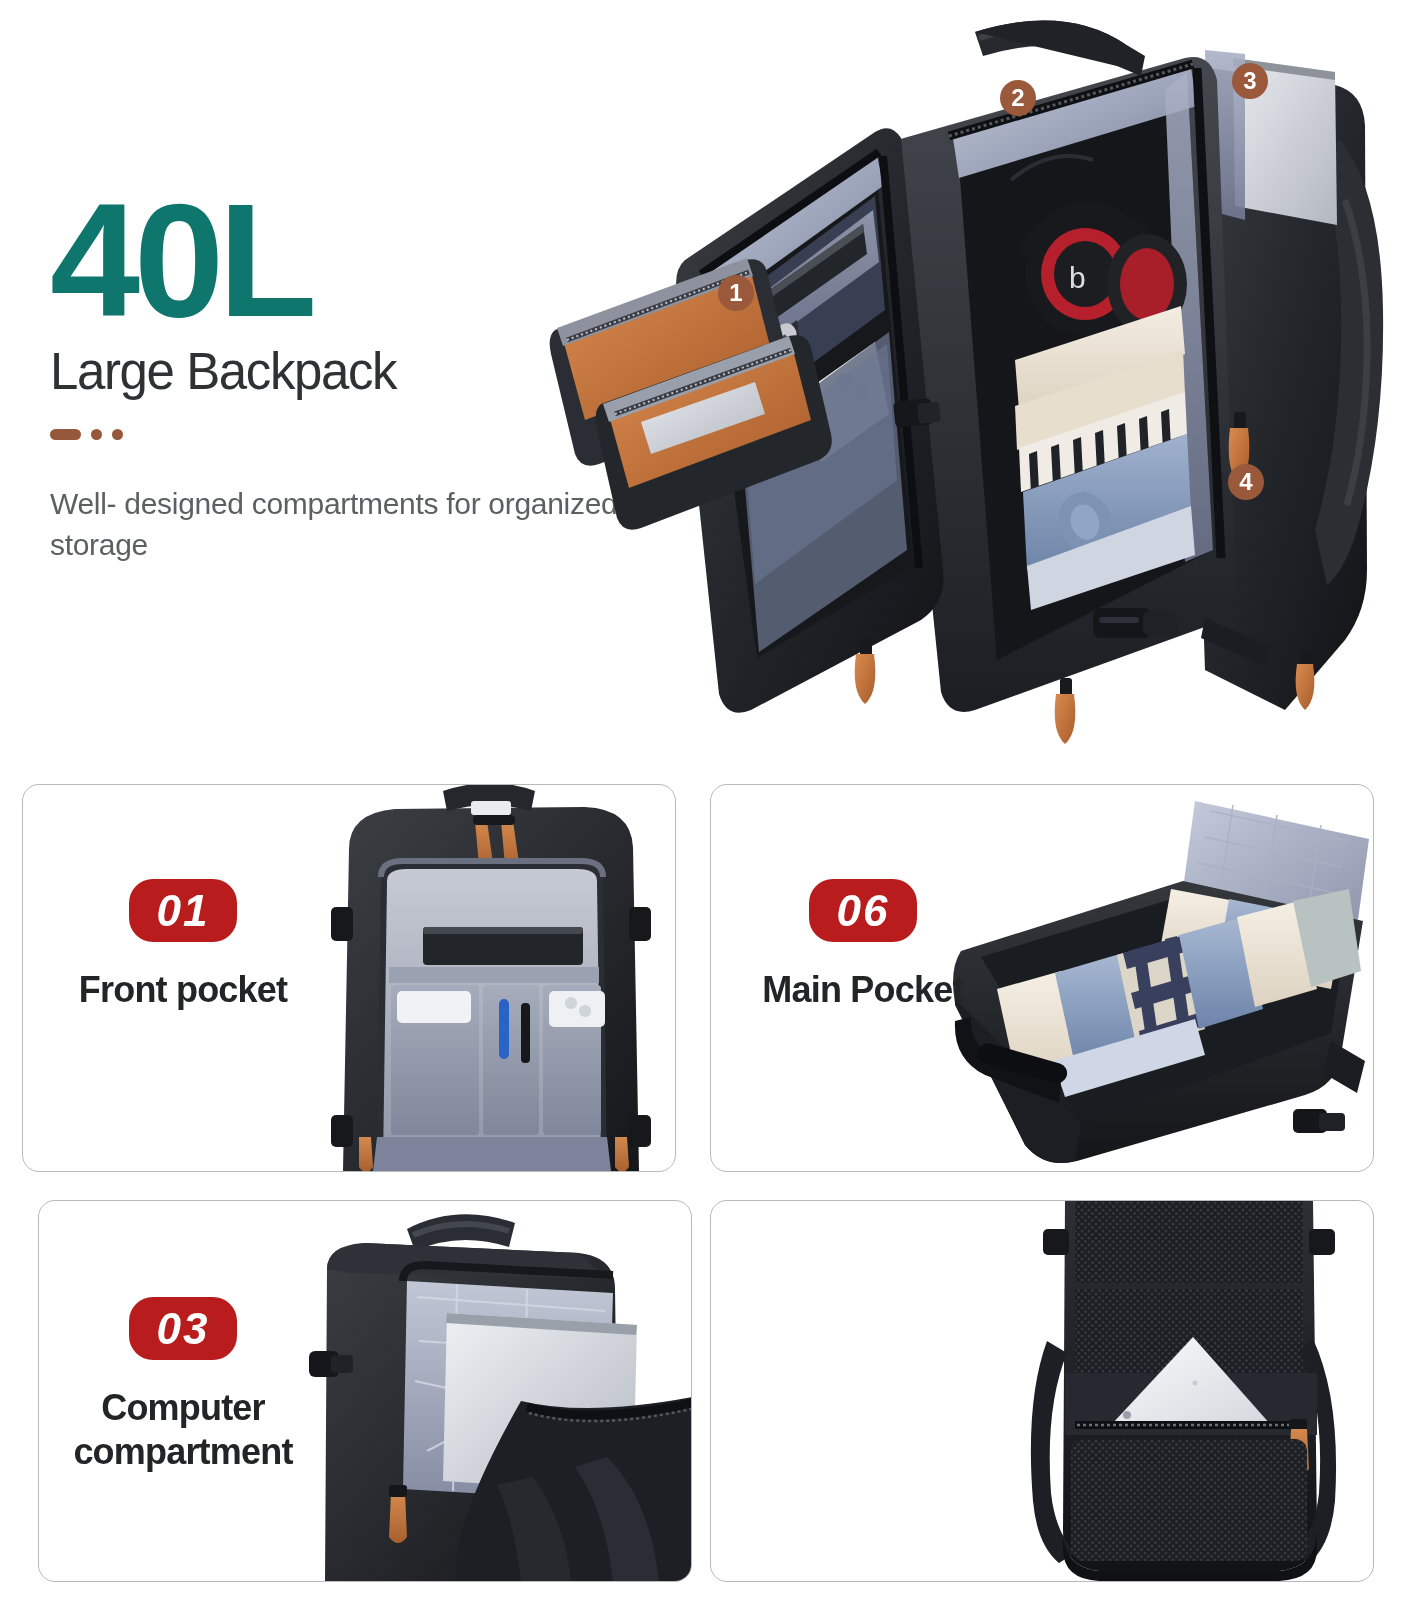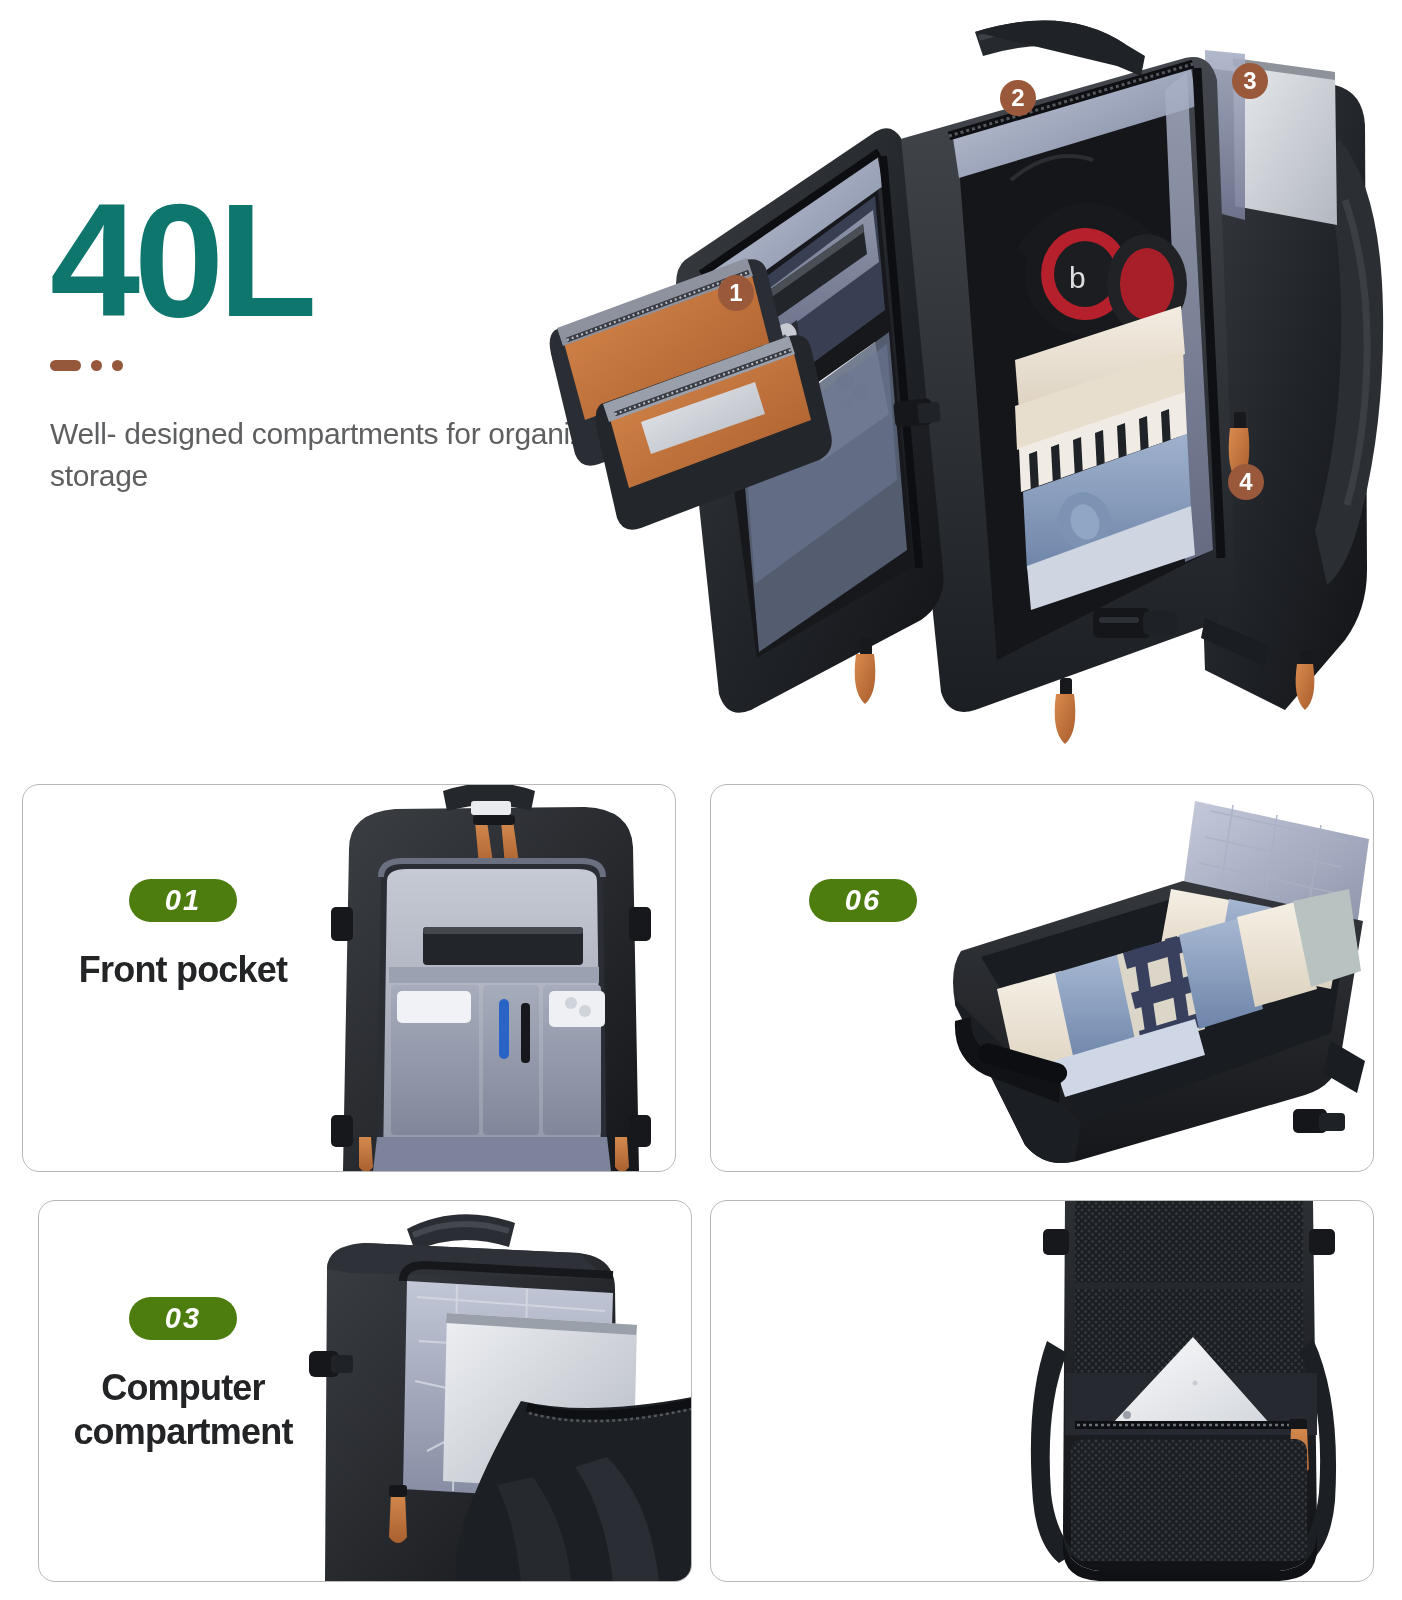--- a/index.html
+++ b/index.html
@@ -125,25 +125,25 @@
     position: absolute;
     z-index: 3;
     text-align: center;
   }
 
   .badge {
     display: inline-flex;
     align-items: center;
     justify-content: center;
     width: 108px;
-    height: 43px;
+    height: 63px;
     border-radius: 24px;
-    background: #4d7c0f;
+    background: #b91c1c;
     color: #ffffff;
-    font-size: 29px;
+    font-size: 44px;
     font-weight: 700;
     font-style: italic;
     letter-spacing: 2px;
     font-family: "Liberation Sans", sans-serif;
     line-height: 1;
   }
 
   .card-title {
     margin-top: 26px;
     font-size: 36px;
@@ -162,20 +162,21 @@
 </style>
 </head>
 <body>
 
 <div id="page">
 
   <section id="hero">
 
     <div id="hero-text">
       <div class="headline">40L</div>
+      <div class="subhead">Large Backpack</div>
       <div class="dash-dots">
         <span class="dash"></span>
         <span class="dot"></span>
         <span class="dot"></span>
       </div>
       <div class="tagline">Well- designed compartments
 for organized storage</div>
     </div>
 
     <div id="hero-image">
@@ -489,20 +490,21 @@
 
           <rect x="48" y="248" width="92" height="20" rx="10" fill="#0c0e11" transform="rotate(16 48 248)"></rect>
 
           <path d="M398 248 L432 268 L424 300 L390 280 Z" fill="#1a1d21"></path>
           <rect x="360" y="316" width="34" height="24" rx="5" fill="#14161a"></rect>
           <rect x="386" y="320" width="26" height="18" rx="4" fill="#1e2126"></rect>
         </svg>
       </div>
       <div class="card-text" style="left:28px; top:94px; width:248px;">
         <span class="badge">06</span>
+        <div class="card-title">Main Pocket</div>
       </div>
     </div>
   </div>
 
   <div class="card" style="left:22px; top:1200px; width:654px; height:382px;margin-left:16px;">
     <div class="card-inner">
       <div class="card-photo" style="left:268px; top:0px; width:386px; height:382px;">
         <svg viewBox="0 0 386 382" xmlns="http://www.w3.org/2000/svg">
           <defs>
             <linearGradient id="c3blk" x1="0" y1="0" x2="1" y2="1">

